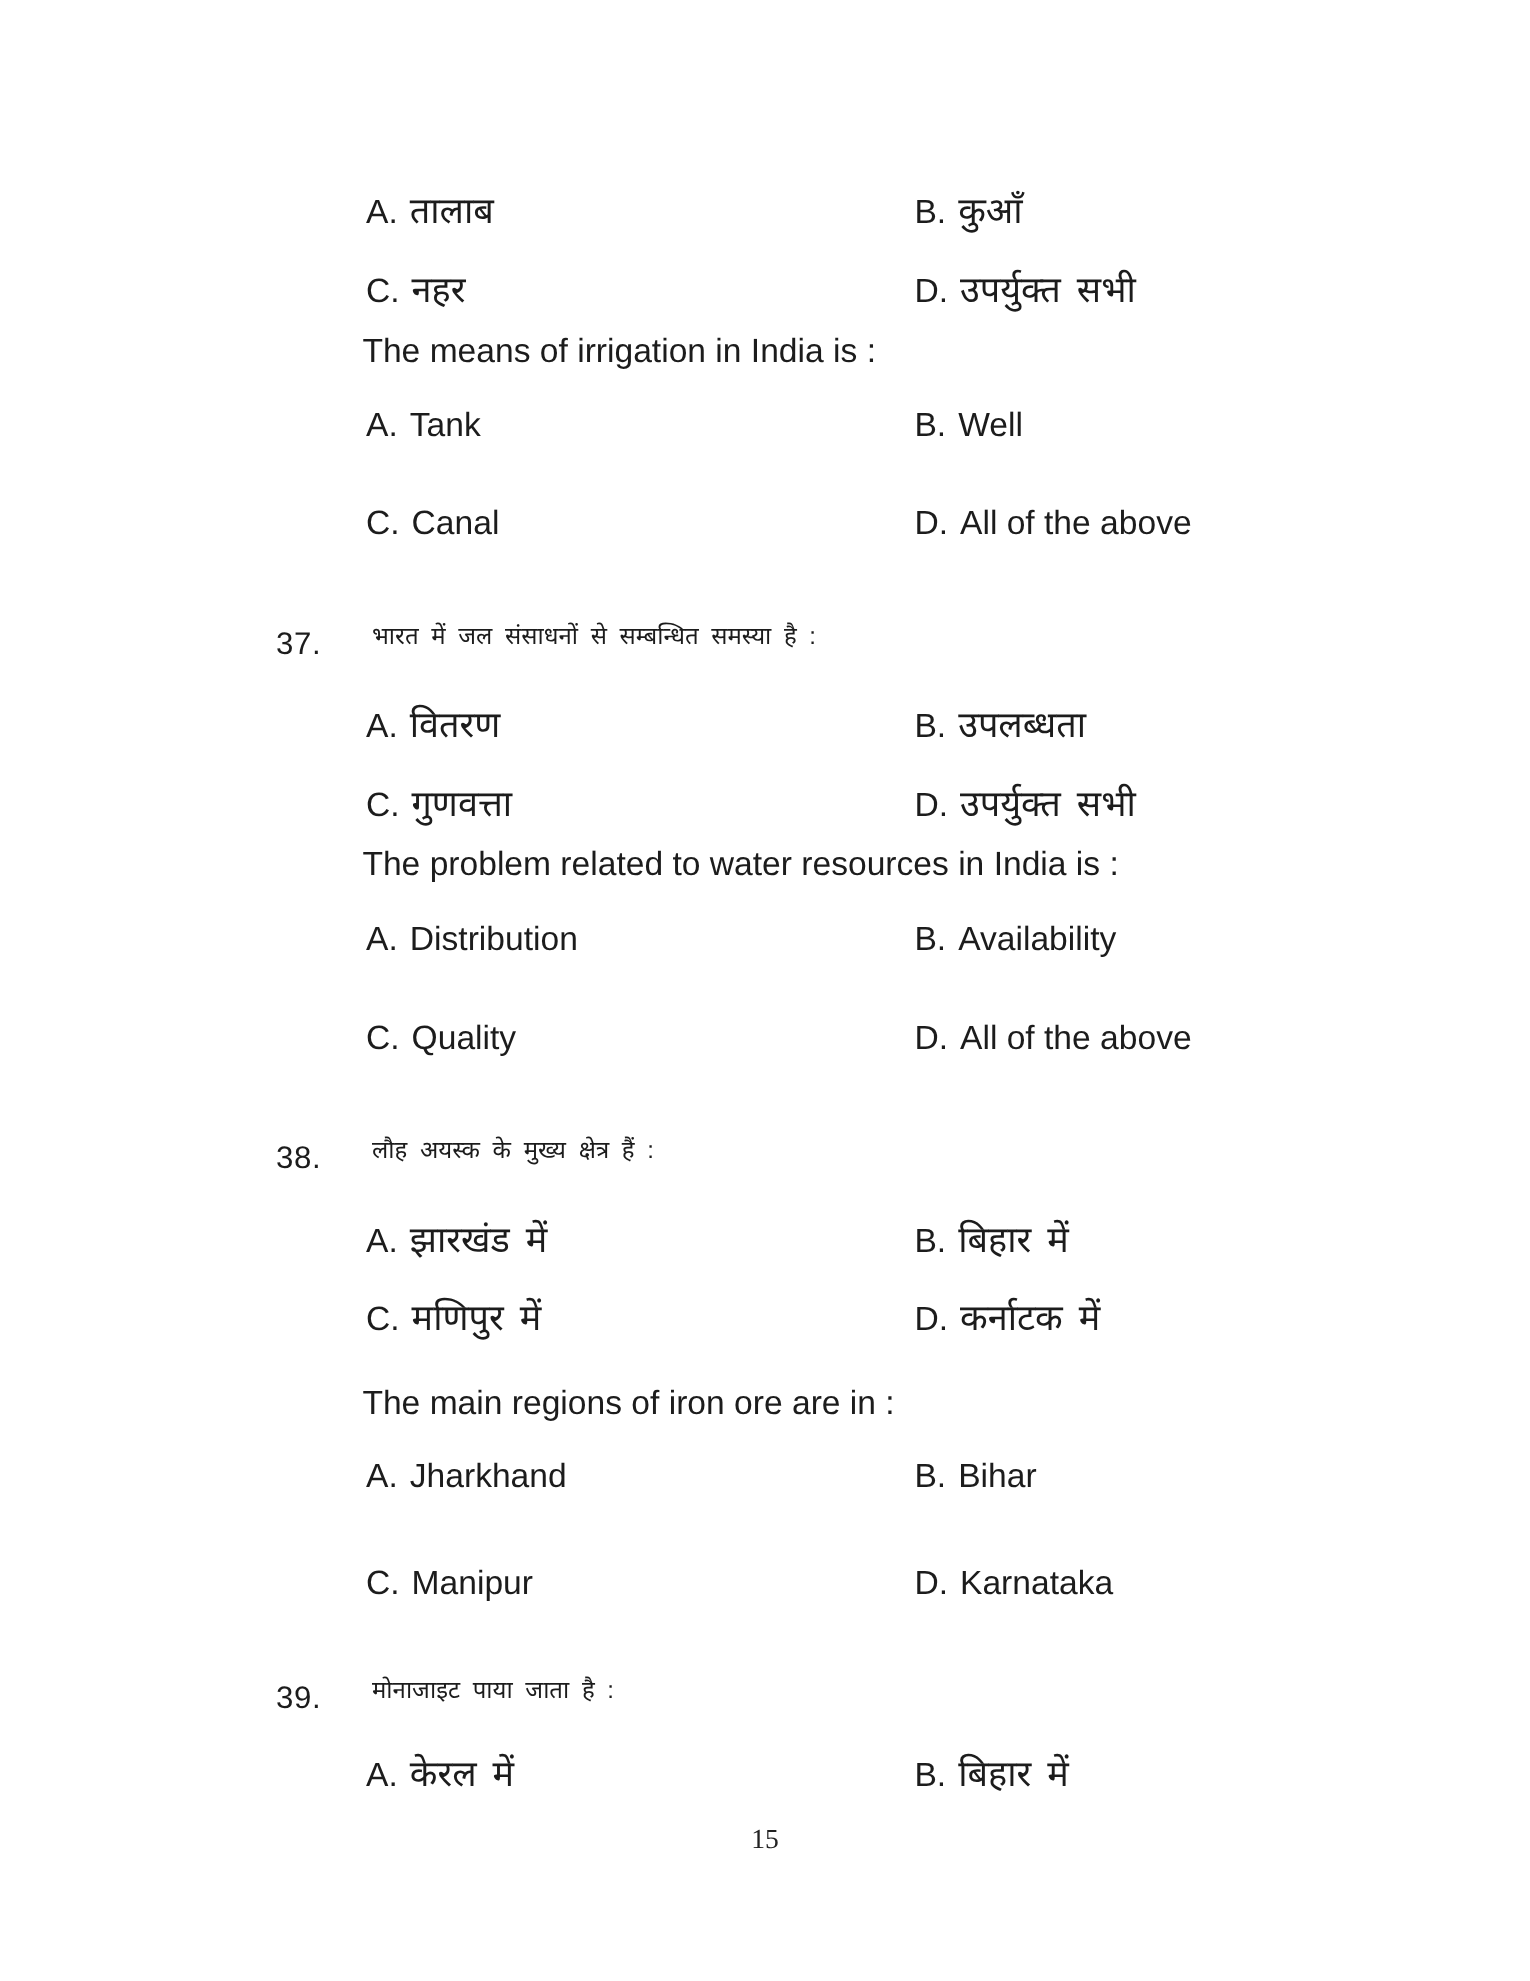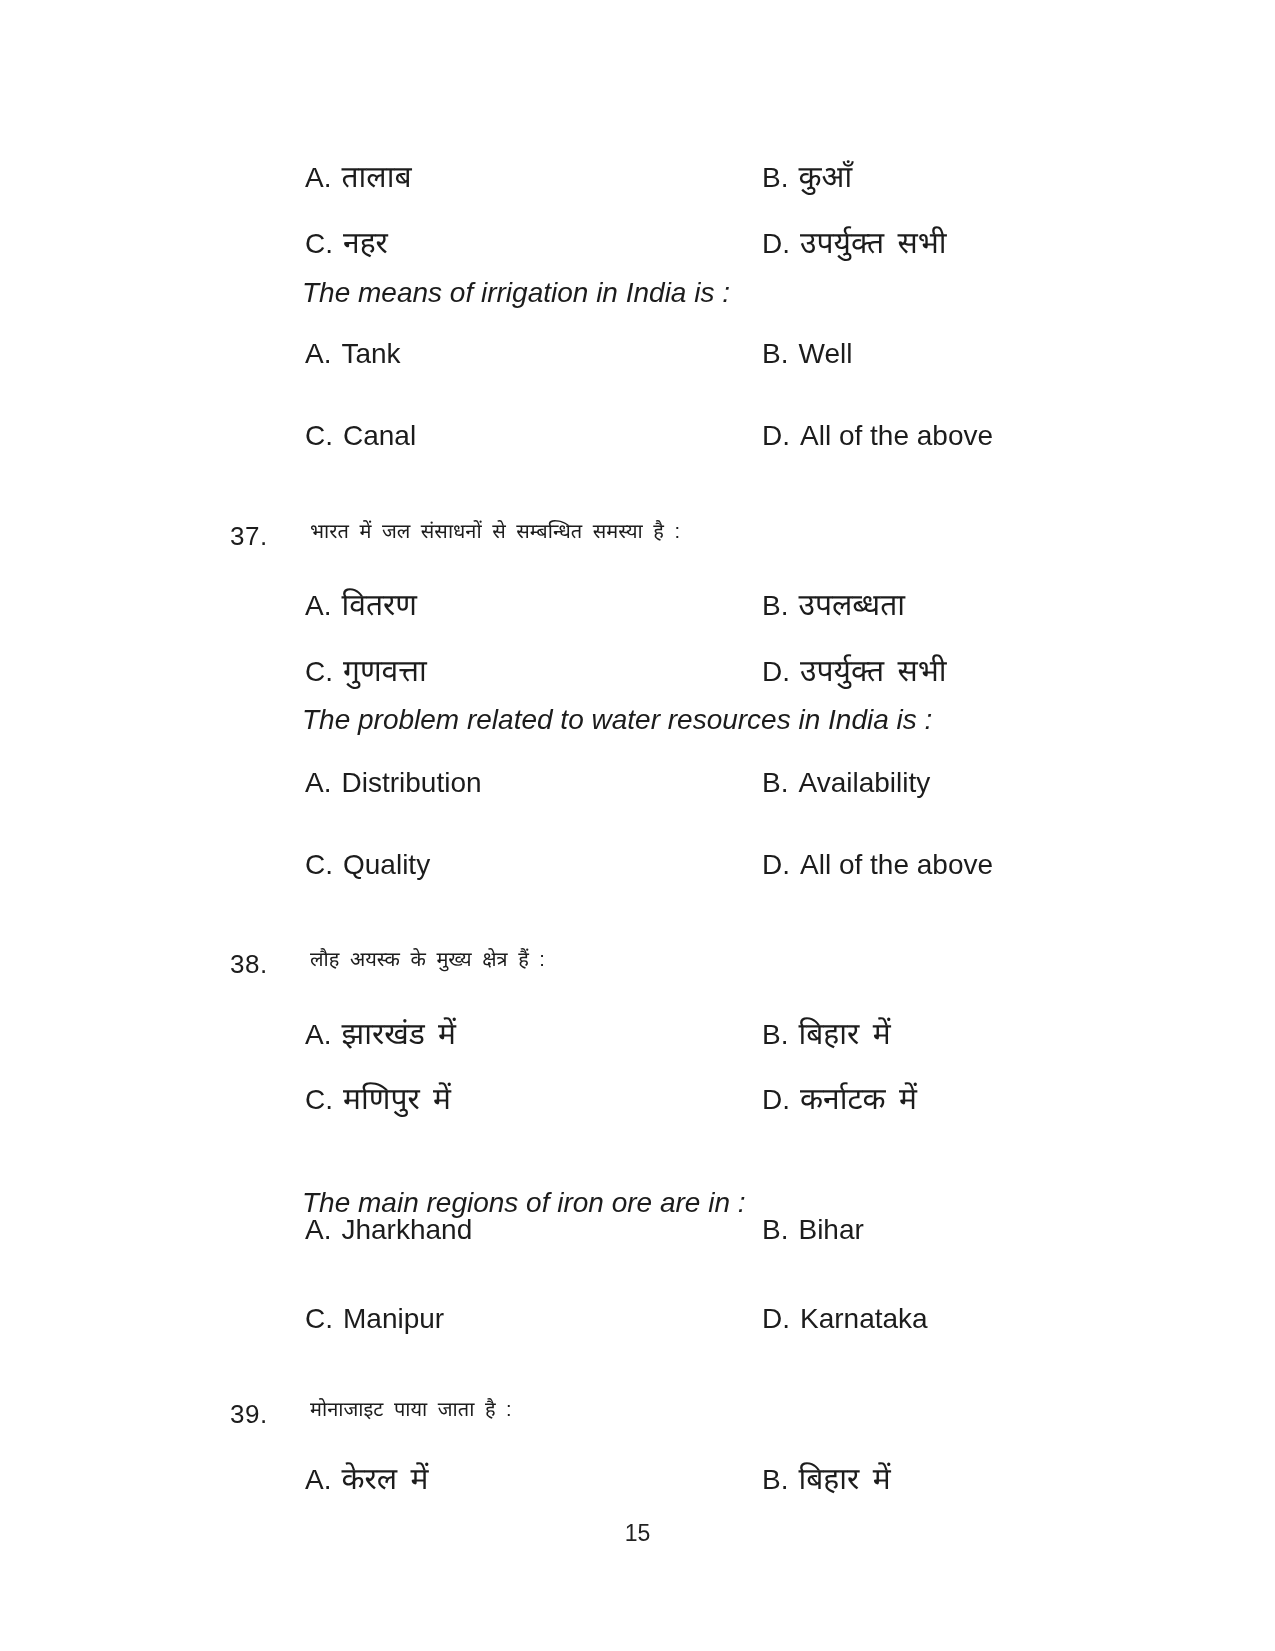--- a/index.html
+++ b/index.html
@@ -18,36 +18,36 @@
   .qnum {
     position: absolute; left: 230px; top: 6px;
     font-size: 26px; line-height: 1.1; letter-spacing: 0.5px; margin-top: 16px;
   }
   .qtext-hi {
     position: absolute; left: 310px; top: 0;
     font-size: 20px; line-height: 1.2; white-space: nowrap;
   }
   .engq {
     position: absolute; left: 302px; top: 0;
-    font-size: 28px; line-height: 1.15; white-space: nowrap; font-style: italic;
+    font-size: 28px; line-height: 1.15; white-space: nowrap;
   }
   .opt {
     position: absolute; top: 0;
     display: flex; align-items: baseline; gap: 10px;
     white-space: nowrap;
   }
   .opt.col-a { left: 305px; }
   .opt.col-b { left: 762px; }
   .opt-label { font-size: 28px; line-height: 1.15; }
   .opt-text-en { font-size: 28px; line-height: 1.15; }
   .opt-text-hi { font-size: 30px; line-height: 1.2; }
   .hi { word-spacing: 5px; margin-top: 19px; }
   .page-num {
     position: absolute; left: 0; right: 0; top: 1520px;
-    text-align: center; font-size: 23px; color: #222;
+    text-align: center; font-size: 23px; color: #222; font-family: Liberation Serif, serif;
   }
 </style>
 </head>
 <body>
 
 <div class="page" style="background: rgb(255, 255, 255); color: rgb(28, 28, 28);">
 
   <div class="row" style="top:140px">
     <span class="opt col-a">
       <span class="opt-label">A.</span>
@@ -169,21 +169,21 @@
     <span class="opt col-a">
       <span class="opt-label">C.</span>
       <span class="opt-text-hi hi">मणिपुर में</span>
     </span>
     <span class="opt col-b">
       <span class="opt-label">D.</span>
       <span class="opt-text-hi hi">कर्नाटक में</span>
     </span>
   </div>
 
-  <div class="row" style="top:1187px">
+  <div class="row" style="top:1153px">
     <span class="engq">The main regions of iron ore are in :</span>
   </div>
 
   <div class="row" style="top:1214px">
     <span class="opt col-a">
       <span class="opt-label">A.</span>
       <span class="opt-text-en">Jharkhand</span>
     </span>
     <span class="opt col-b">
       <span class="opt-label">B.</span>

